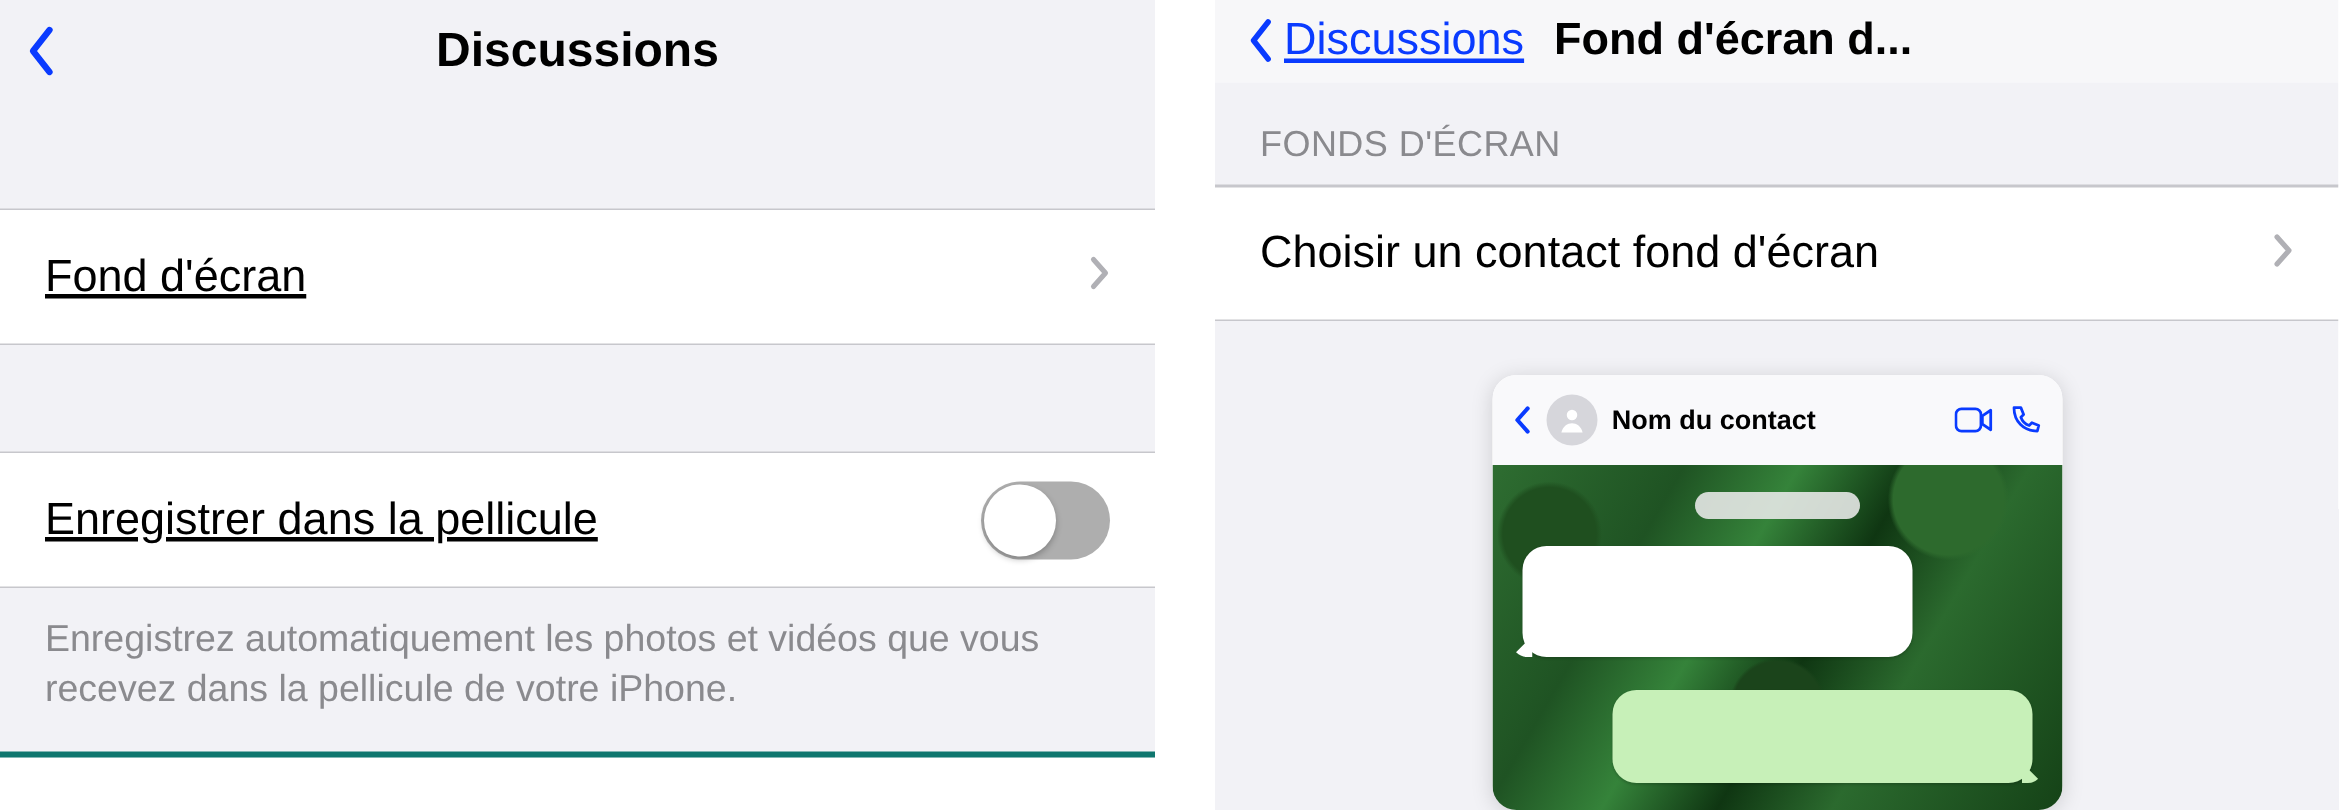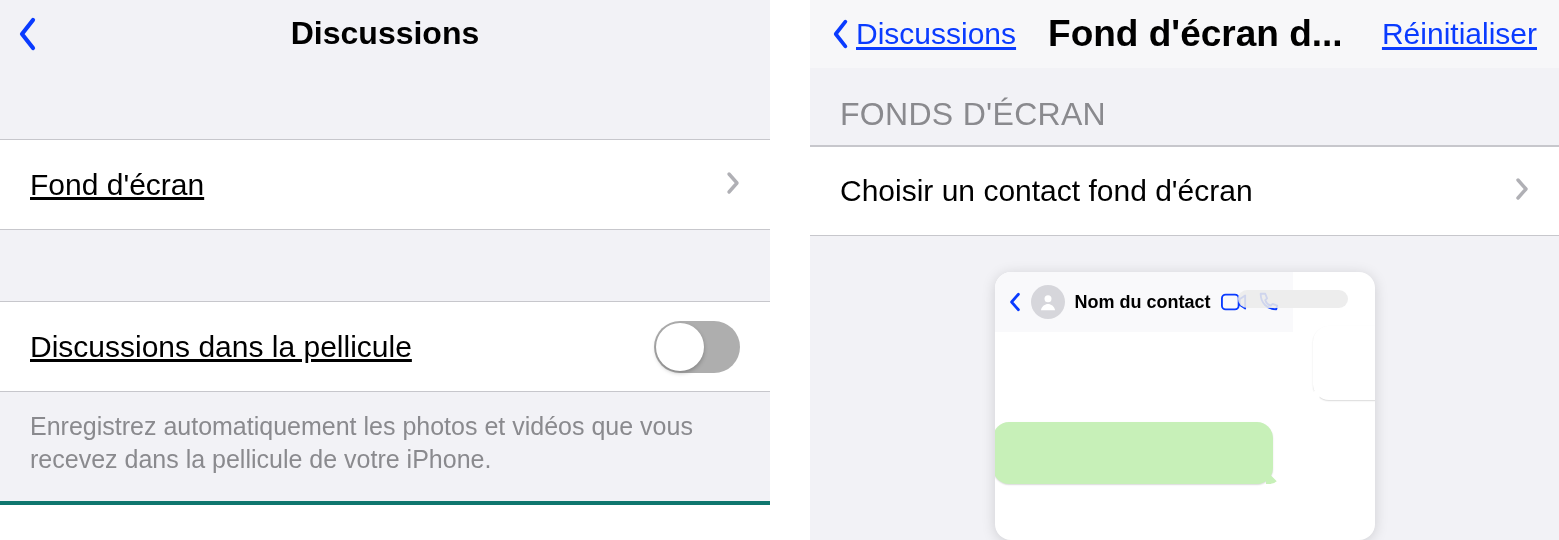--- a/index.html
+++ b/index.html
@@ -29,30 +29,30 @@
 
     .toggle { width: 86px; height: 52px; background: #aeaeae; border-radius: 26px; position: relative; flex: none; }
     .toggle .knob { position: absolute; width: 48px; height: 48px; background: #fff; border-radius: 50%; top: 2px; left: 2px; box-shadow: 0 2px 4px rgba(0,0,0,.25); }
 
     .footer-text { background: #f2f2f6; padding: 18px 30px 26px; font-size: 25px; color: #8a8a8e; line-height: 1.3; border-bottom: 4px solid #0f766e; }
 
     
     .hdr2 { background: #f7f7f9; height: 68px; display: flex; align-items: center; padding: 0 22px; gap: 14px; border-bottom: 1px solid rgba(0,0,0,0); }
     .hdr2 .back2 { display: flex; align-items: center; }
     .hdr2 .back2-label { font-size: 30px; color: #0a3bff; text-decoration: underline; text-underline-offset: 3px; margin-left: 6px; }
-    .hdr2 .title2 { font-size: 37px; font-weight: 700; color: #000; white-space: nowrap; overflow: hidden; text-overflow: ellipsis; flex: 1; text-align: left; margin-left: 18px;}
+    .hdr2 .title2 { font-size: 30px; font-weight: 700; color: #000; white-space: nowrap; overflow: hidden; text-overflow: ellipsis; flex: 1; text-align: left; margin-left: 6px;}
     .hdr2 .reset { font-size: 30px; color: #0a3bff; text-decoration: underline; text-underline-offset: 3px; }
 
-    .section-hdr { background: #f2f2f6; padding: 28px 30px 12px; font-size: 32px; color: #8a8a8e; letter-spacing: .3px; border-bottom: 1px solid #c7c7cc; }
+    .section-hdr { background: #f2f2f6; padding: 28px 30px 12px; font-size: 24px; color: #8a8a8e; letter-spacing: .3px; border-bottom: 1px solid #c7c7cc; }
 
     .row2 { background: #fff; display: flex; align-items: center; padding: 0 30px; min-height: 90px; border-bottom: 1px solid #c7c7cc; border-top: 1px solid #c7c7cc; }
     .row2 .label { font-size: 30px; color: #000; flex: 1; }
 
     .preview-wrap { flex: 1; background: #f2f2f6; display: flex; justify-content: center; padding-top: 36px; }
-    .phone-preview { width: 380px; background: #fff; border-radius: 16px; box-shadow: 0 2px 14px rgba(0,0,0,.15); overflow: hidden; display: flex; }
+    .phone-preview { width: 380px; background: #fff; border-radius: 16px; box-shadow: 0 2px 14px rgba(0,0,0,.15); overflow: hidden; display: flex; flex-direction: column; }
     .pv-hdr { height: 60px; display: flex; align-items: center; padding: 0 14px; gap: 10px; background: #f9f9fb; }
     .pv-hdr .pv-back { display:flex; align-items:center; }
     .pv-hdr .pv-back svg { width: 12px; height: 22px; }
     .pv-hdr .pv-back svg path { stroke: #0a3bff; stroke-width: 3.2; fill:none; stroke-linecap: round; stroke-linejoin: round;}
     .pv-hdr .avatar { width: 34px; height: 34px; border-radius: 50%; background: #d6d6db; display:flex; align-items:center; justify-content:center; }
     .pv-hdr .avatar svg { width: 20px; height: 20px; fill: #fff; }
     .pv-hdr .cname { font-size: 18px; font-weight: 600; color: #000; flex: 1; white-space: nowrap; }
     .pv-hdr .pv-icon { color:#0a3bff; display:flex; align-items:center; }
     .pv-hdr .pv-icon svg { width: 26px; height: 20px; }
     .pv-hdr .pv-icon.phone svg { width: 22px; height: 22px; }
@@ -93,41 +93,40 @@
       <span class="chev-right">
         <svg class="chev-right-svg" viewBox="0 0 14 24">
             <path d="M3 3 L11 12 L3 21"></path>
           </svg>
       </span>
     </div>
 
     <div class="small-spacer"></div>
 
     <div class="row">
-      <div class="label">Discussions dans la pellicule</div>
+      <div class="label">Enregistrer dans la pellicule</div>
       <div class="toggle">
         <div class="knob"></div>
       </div>
     </div>
 
     <div class="footer-text">Enregistrez automatiquement les photos et vidéos que vous recevez dans la pellicule de votre iPhone.</div>
   </div>
 
   <div class="gap"></div>
 
   <div class="screen screen-right">
     <div class="hdr2">
       <div class="back2">
         <svg class="chev-left-svg" style="width:18px;height:30px" viewBox="0 0 20 34">
             <path d="M15 3 L4 17 L15 31"></path>
           </svg>
         <span class="back2-label">Discussions</span>
       </div>
       <div class="title2">Fond d'écran d...</div>
-      <div class="reset">Réinitialiser</div>
     </div>
 
     <div class="section-hdr">FONDS D'ÉCRAN</div>
 
     <div class="row2">
       <div class="label">Choisir un contact fond d'écran</div>
       <span class="chev-right">
         <svg class="chev-right-svg" viewBox="0 0 14 24">
             <path d="M3 3 L11 12 L3 21"></path>
           </svg>

